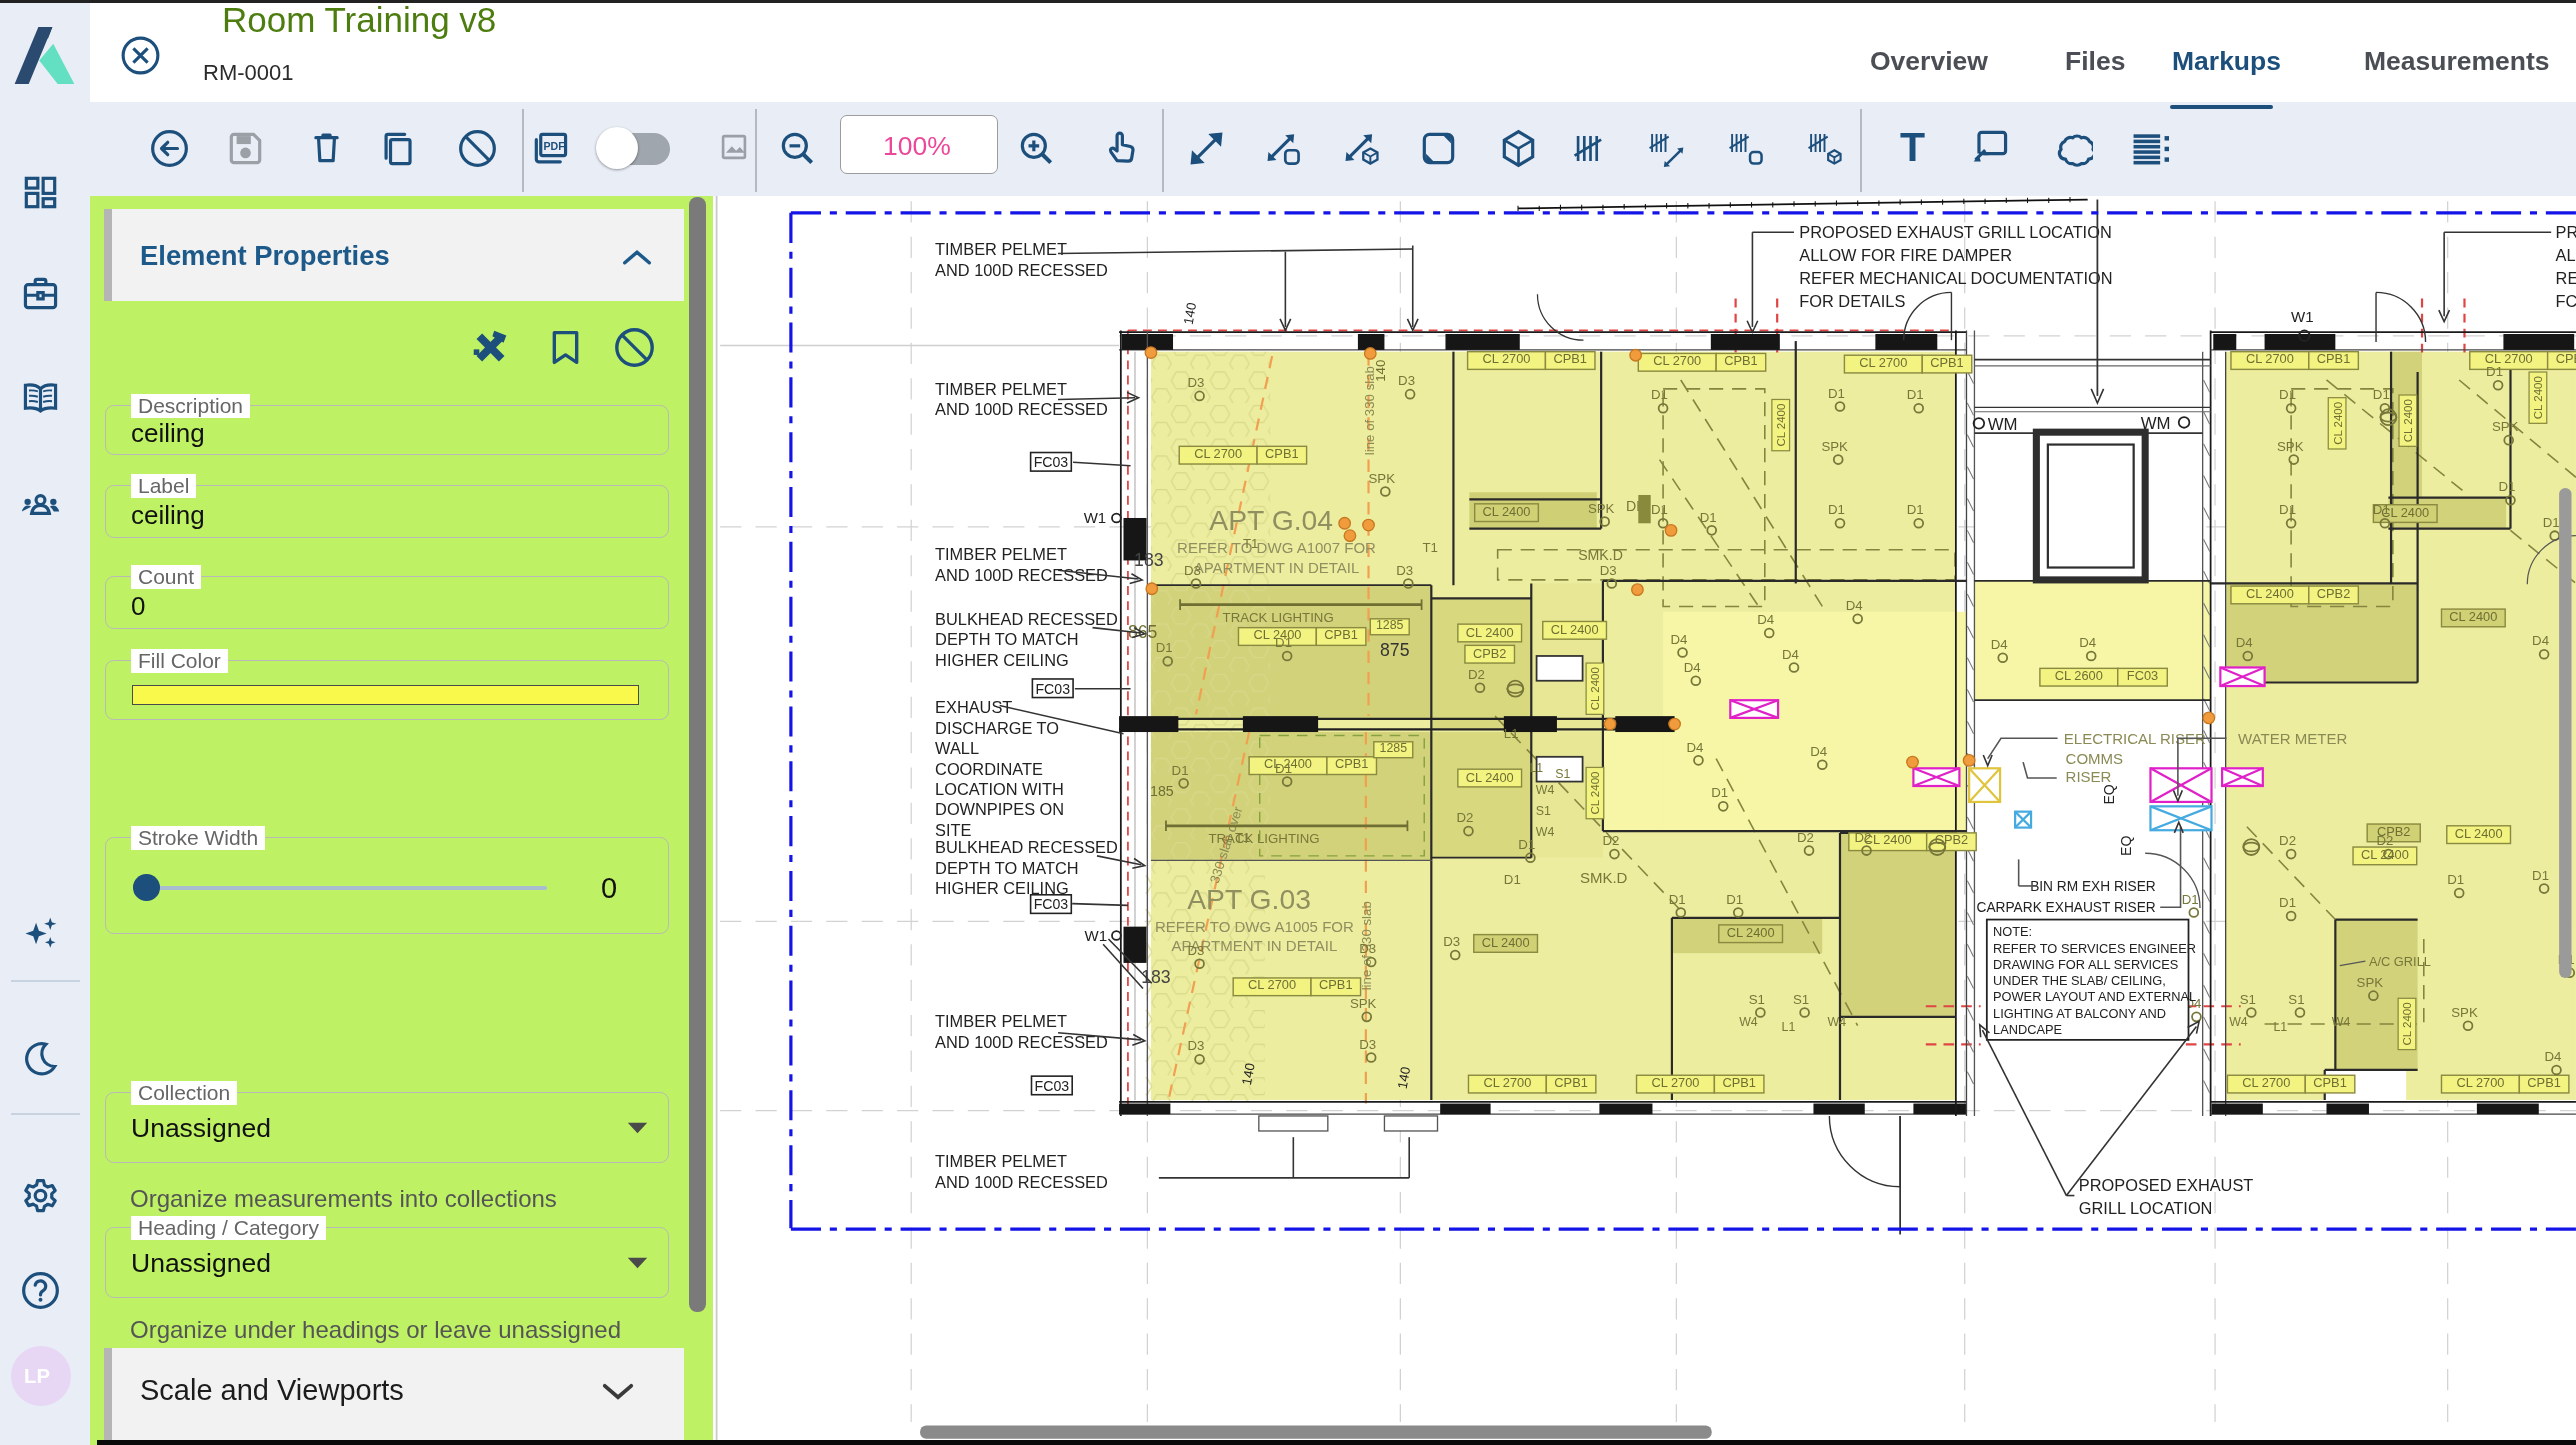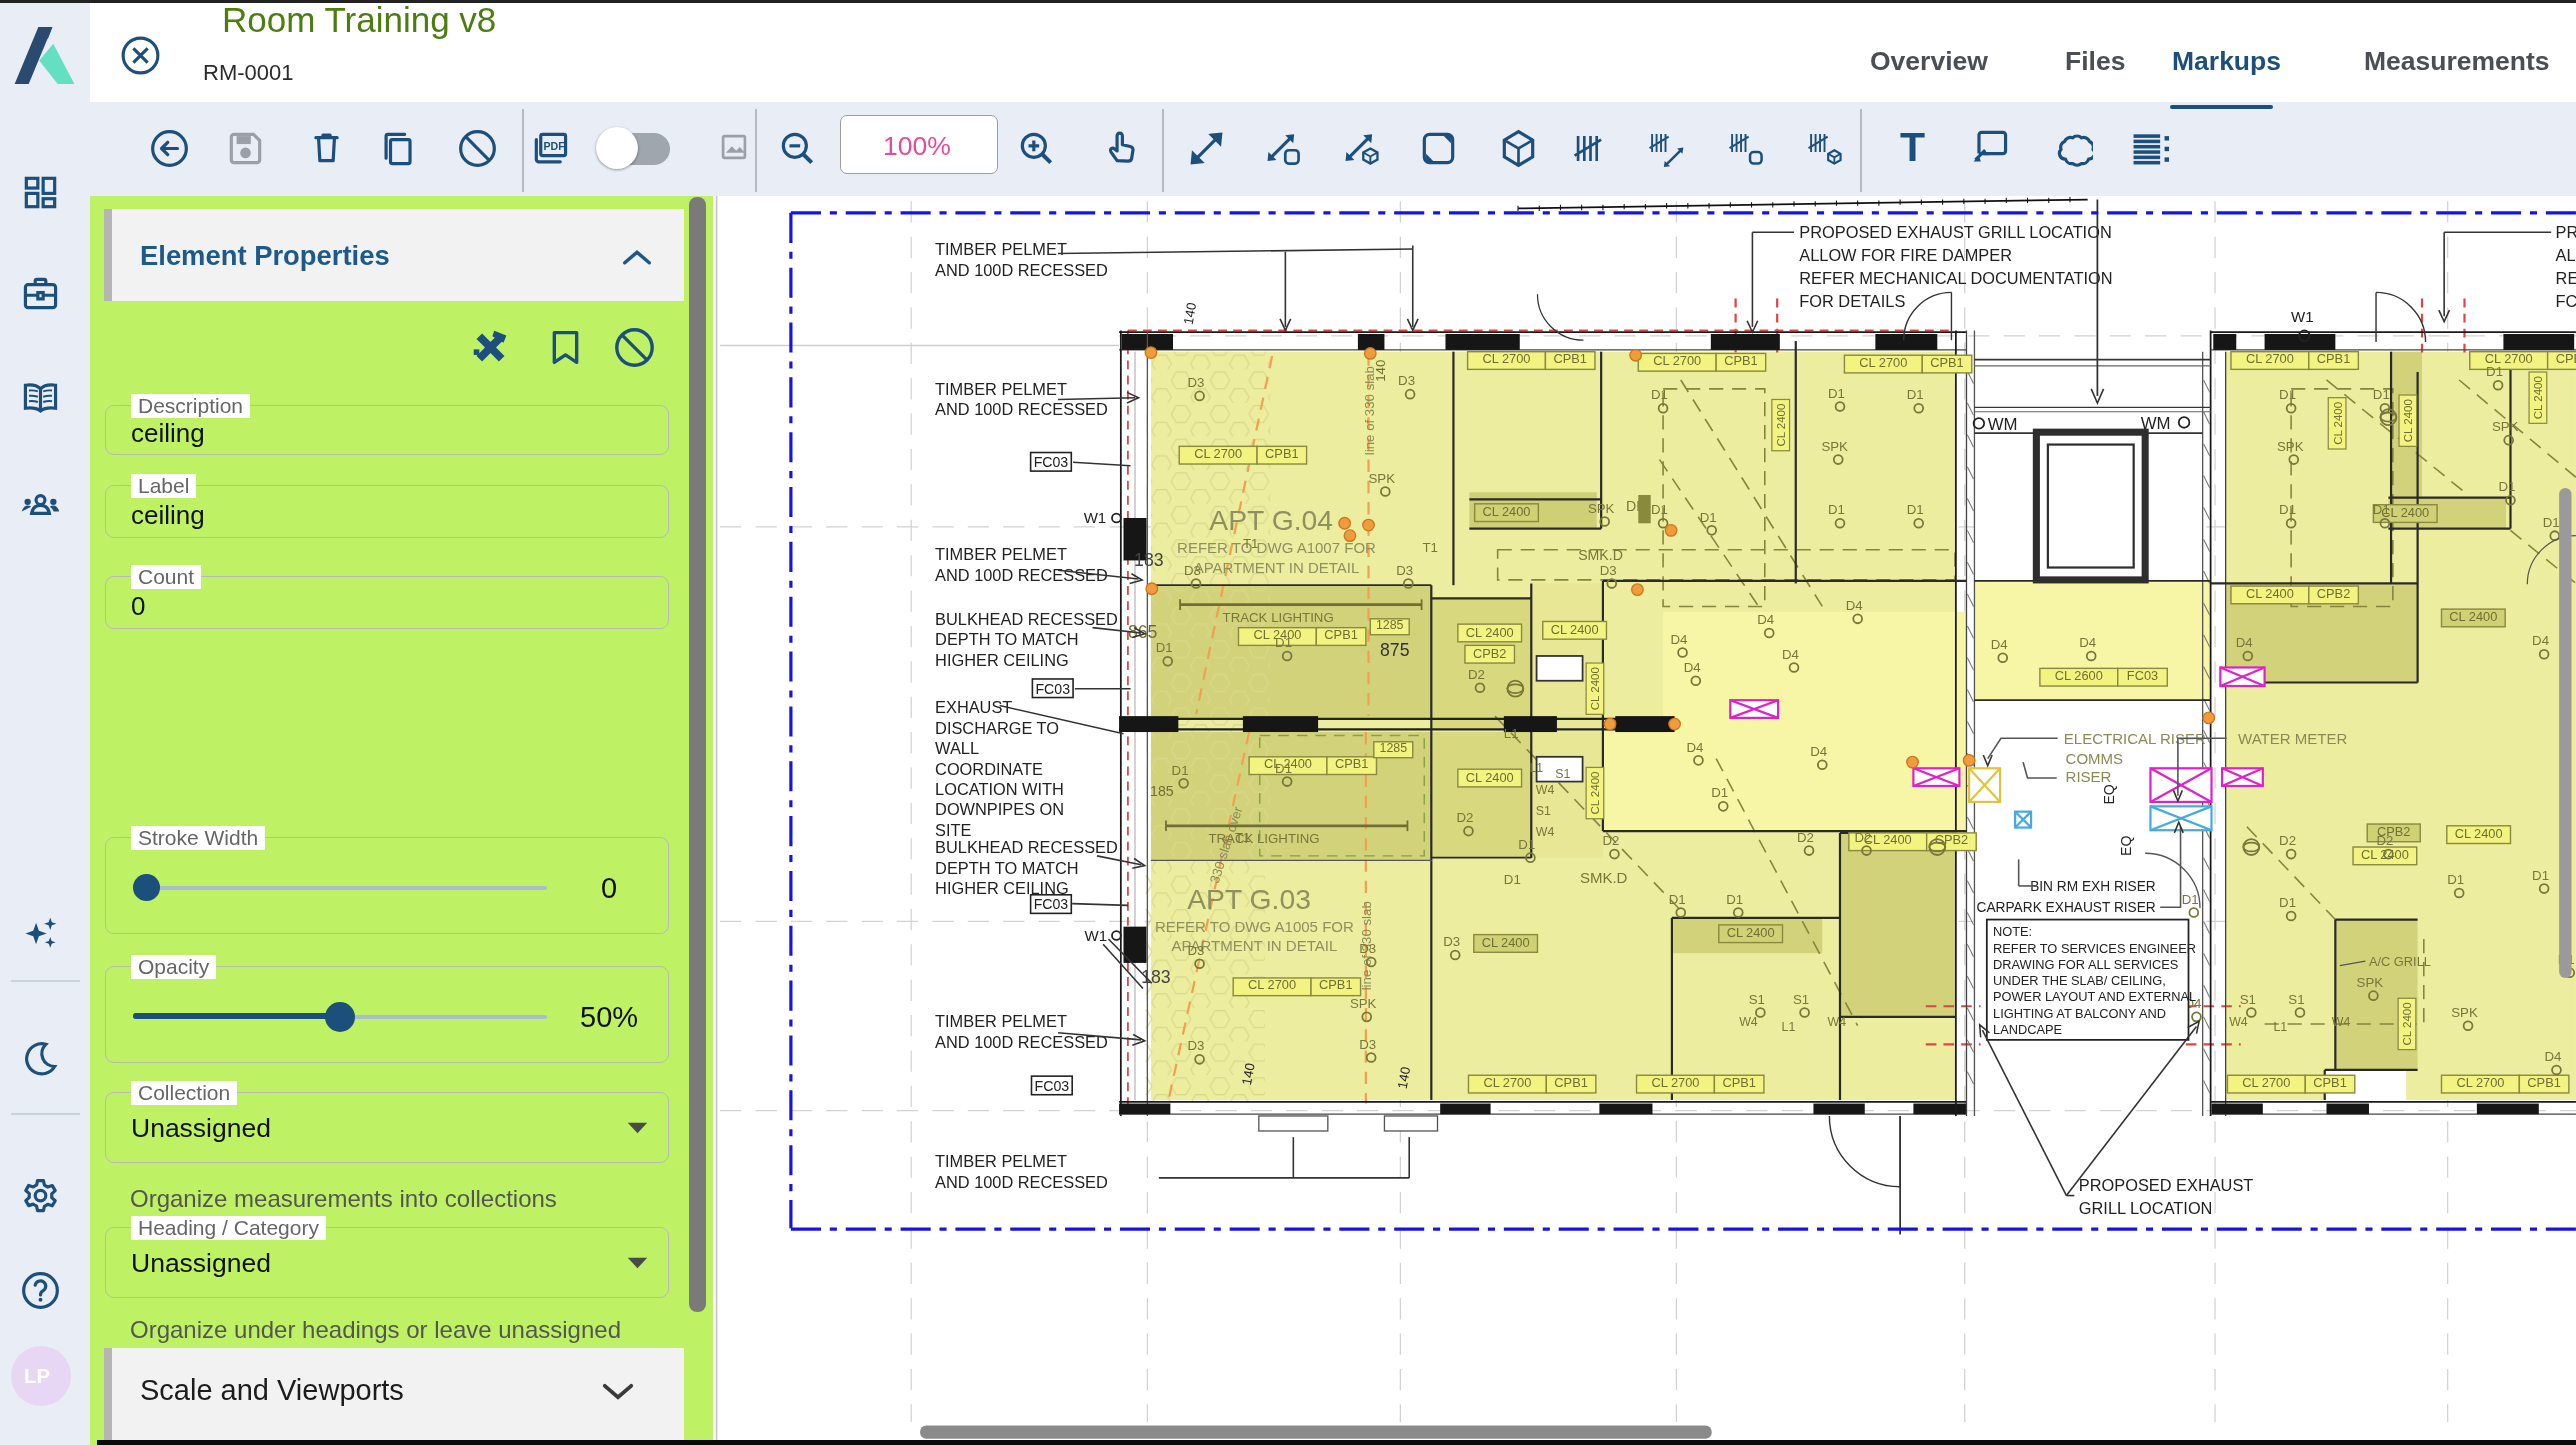--- a/index.html
+++ b/index.html
@@ -237,32 +237,29 @@
       <div class="fval" style="top:12.4px;">ceiling</div>
     </div>
     <div class="field" style="top:289px;height:53px;">
       <div class="flabel">Label</div>
       <div class="fval" style="top:14px;">ceiling</div>
     </div>
     <div class="field" style="top:380px;height:53px;">
       <div class="flabel">Count</div>
       <div class="fval" style="top:14px;">0</div>
     </div>
+    <div class="field" style="top:464px;height:60px;">
+      <div class="flabel">Fill Color</div>
+      <div class="abs" style="left:26px;top:24px;width:507px;height:19.5px;background:#f9f94b;border:1.8px solid #4a4a4a;"></div>
+    </div>
     <div class="field" style="top:641px;height:97px;">
       <div class="flabel">Stroke Width</div>
       <div class="abs" style="left:27.4px;top:48px;width:414px;height:3.5px;background:#a9bdd1;border-radius:1.8px;"></div>
       <div class="abs" style="left:27.4px;top:36px;width:26.5px;height:26.5px;border-radius:50%;background:#1d4f7d;"></div>
       <div class="abs" style="left:495px;top:34px;font-size:29px;color:#111;">0</div>
-    </div>
-    <div class="field" style="top:770px;height:97px;">
-      <div class="flabel">Opacity</div>
-      <div class="abs" style="left:27.4px;top:48px;width:414px;height:3.5px;background:#a9bdd1;border-radius:1.8px;"></div>
-      <div class="abs" style="left:27.4px;top:46px;width:207px;height:6.2px;background:#1d4f7d;border-radius:2.7px;"></div>
-      <div class="abs" style="left:219px;top:35px;width:30px;height:30px;border-radius:50%;background:#1d4f7d;"></div>
-      <div class="abs" style="left:474px;top:34px;font-size:29px;color:#111;">50%</div>
     </div>
     <div class="field" style="top:896px;height:71px;">
       <div class="flabel">Collection</div>
       <div class="fval" style="top:19.5px;font-size:26.5px;">Unassigned</div>
       <svg class="abs" style="left:520px;top:26.5px" width="23" height="16" viewBox="0 0 26 18">
         <polygon points="2,3 24,3 13,15" fill="#4a4a4a"></polygon>
       </svg>
     </div>
     <div class="cap" style="top:989px;">Organize measurements into collections</div>
     <div class="field" style="top:1031px;height:71px;">

